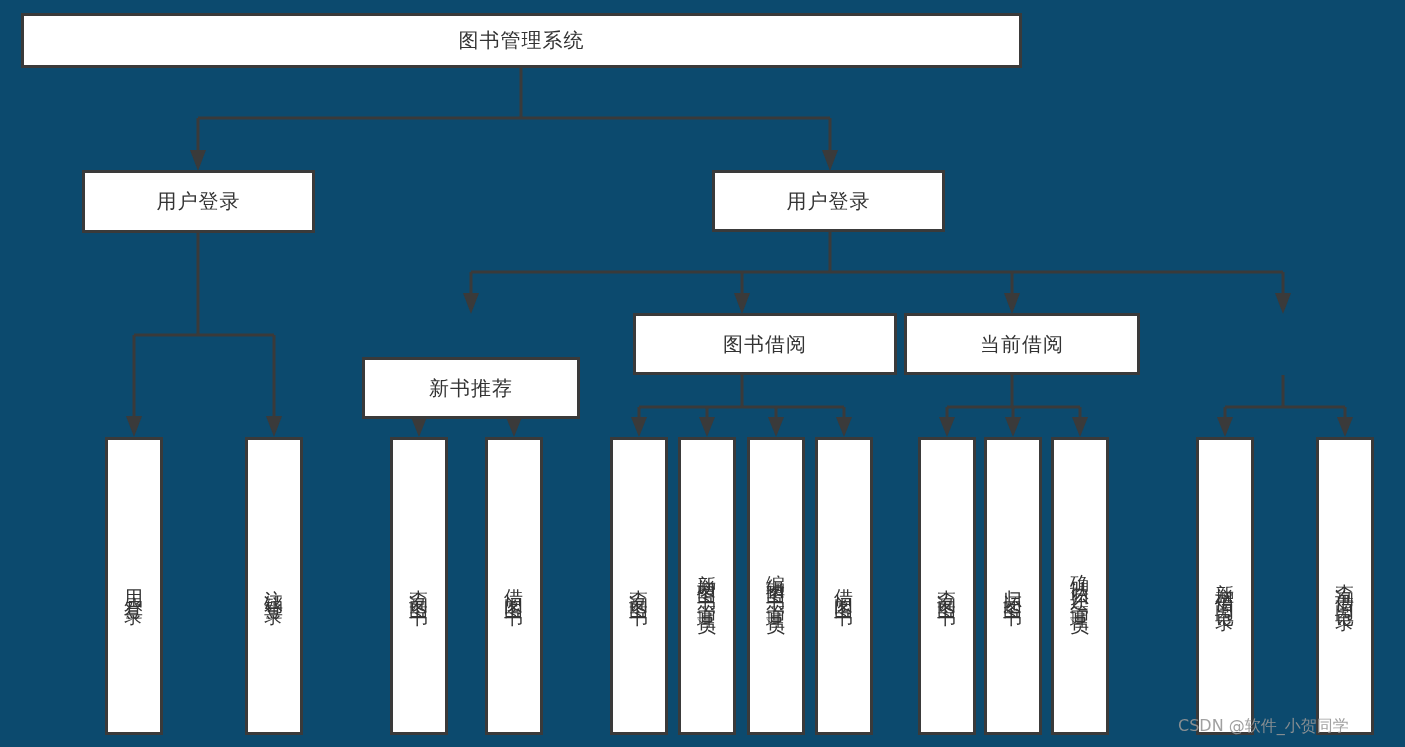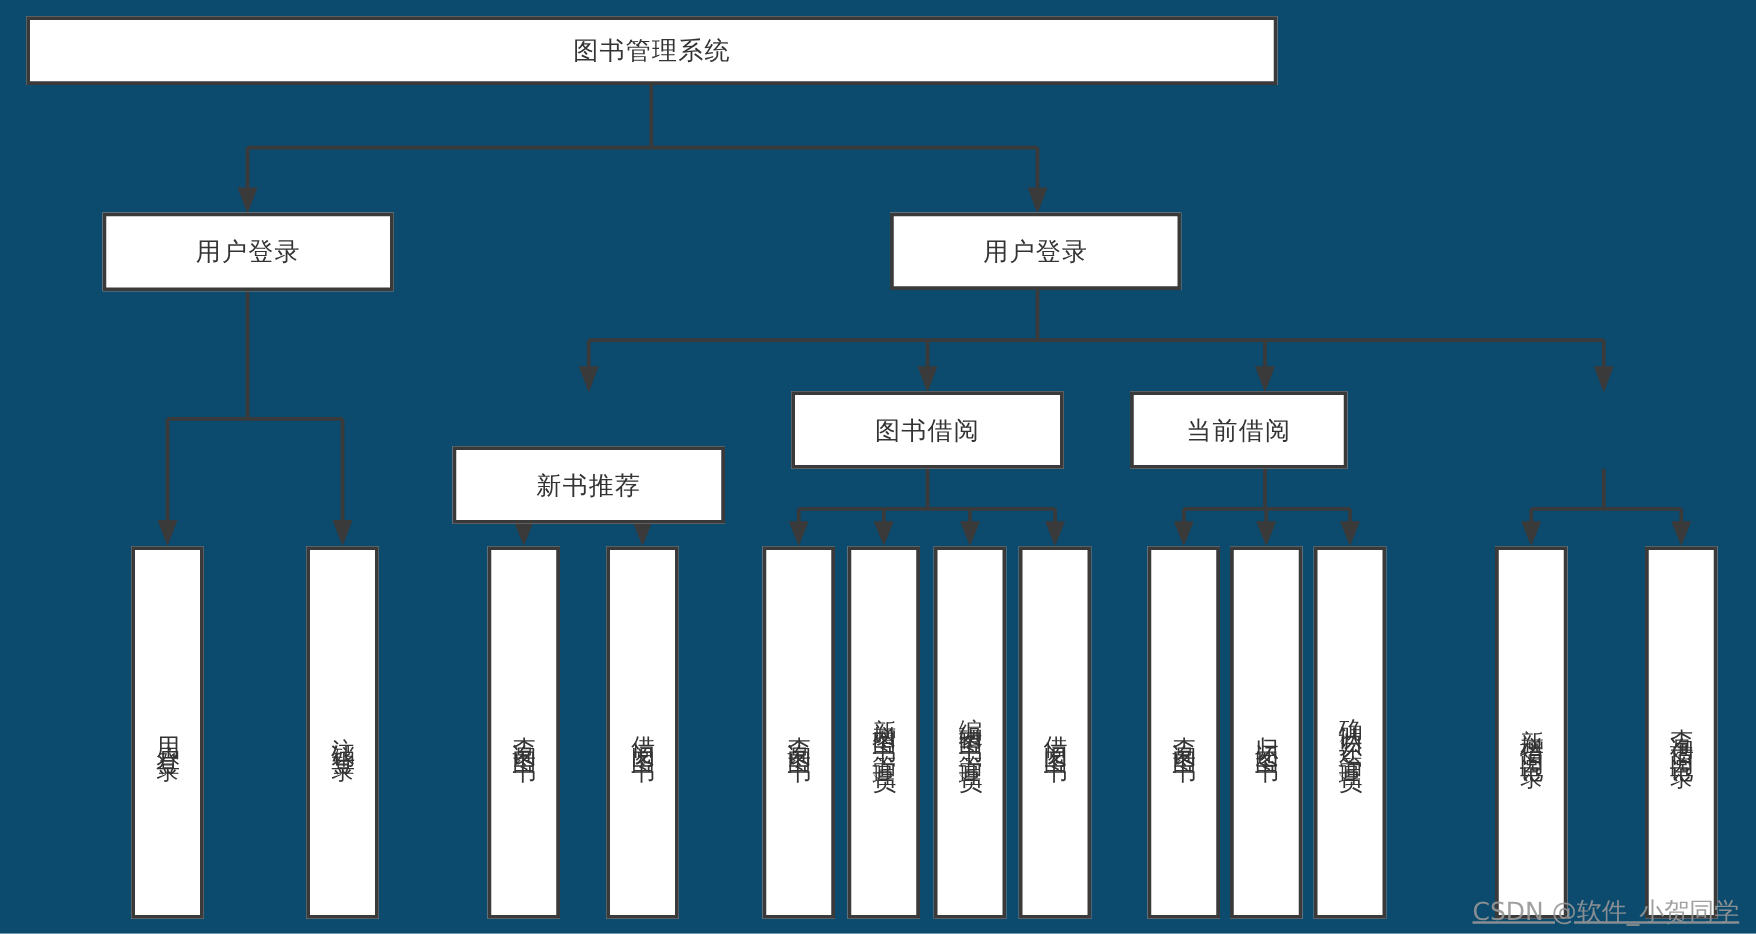--- a/index.html
+++ b/index.html
@@ -33,47 +33,46 @@
     writing-mode: vertical-rl;
     font-size: 19px;
     letter-spacing: 6px;
     line-height: 1;
   }
   
   .n-root            { left: 21px;  top: 13px;  width: 1001px; height: 55px; }
   .n-user-login      { left: 82px;  top: 170px; width: 233px;  height: 63px; }
   .n-book-mgmt       { left: 712px; top: 170px; width: 233px;  height: 62px; }
   .n-new-book-rec    { left: 362px; top: 313px; width: 218px;  height: 62px; margin-top: 44px; }
-  .n-book-borrow     { left: 633px; top: 313px; width: 218px;  height: 62px; }
-  .n-current-borrow  { left: 904px; top: 313px; width: 174px;  height: 62px; }
+  .n-book-borrow     { left: 633px; top: 313px; width: 264px;  height: 62px; }
+  .n-current-borrow  { left: 904px; top: 313px; width: 236px;  height: 62px; }
   .n-borrow-record   { left: 1174px;top: 313px; width: 218px;  height: 62px; }
   .leaf { top: 437px; width: 58px; height: 298px; }
   .l-1  { left: 105px; }
   .l-2  { left: 245px; }
   .l-3  { left: 390px; }
   .l-4  { left: 485px; }
   .l-5  { left: 610px; }
   .l-6  { left: 678px; }
   .l-7  { left: 747px; }
   .l-8  { left: 815px; }
   .l-9  { left: 918px; }
   .l-10 { left: 984px; }
   .l-11 { left: 1051px; }
   .l-12 { left: 1196px; }
   .l-13 { left: 1316px; }
   .watermark {
     position: absolute;
     left: 1178px;
     top: 716px;
-    font-size: 20px;
+    font-size: 16px;
     color: #969696;
     opacity: 0.9;
     white-space: nowrap;
     z-index: 5;
-    text-decoration: underline;
   }
 </style>
 </head>
 <body>
 
 <div class="canvas">
 
   <svg class="connectors" viewBox="0 0 1405 747" xmlns="http://www.w3.org/2000/svg">
     <path fill="none" stroke="#3a3a3a" stroke-width="3" d="M521 68 V118 M198 118 H830 M198 118 V151 M830 118 V151
              M198 233 V335 M134 335 H274 M134 335 V416 M274 335 V416

